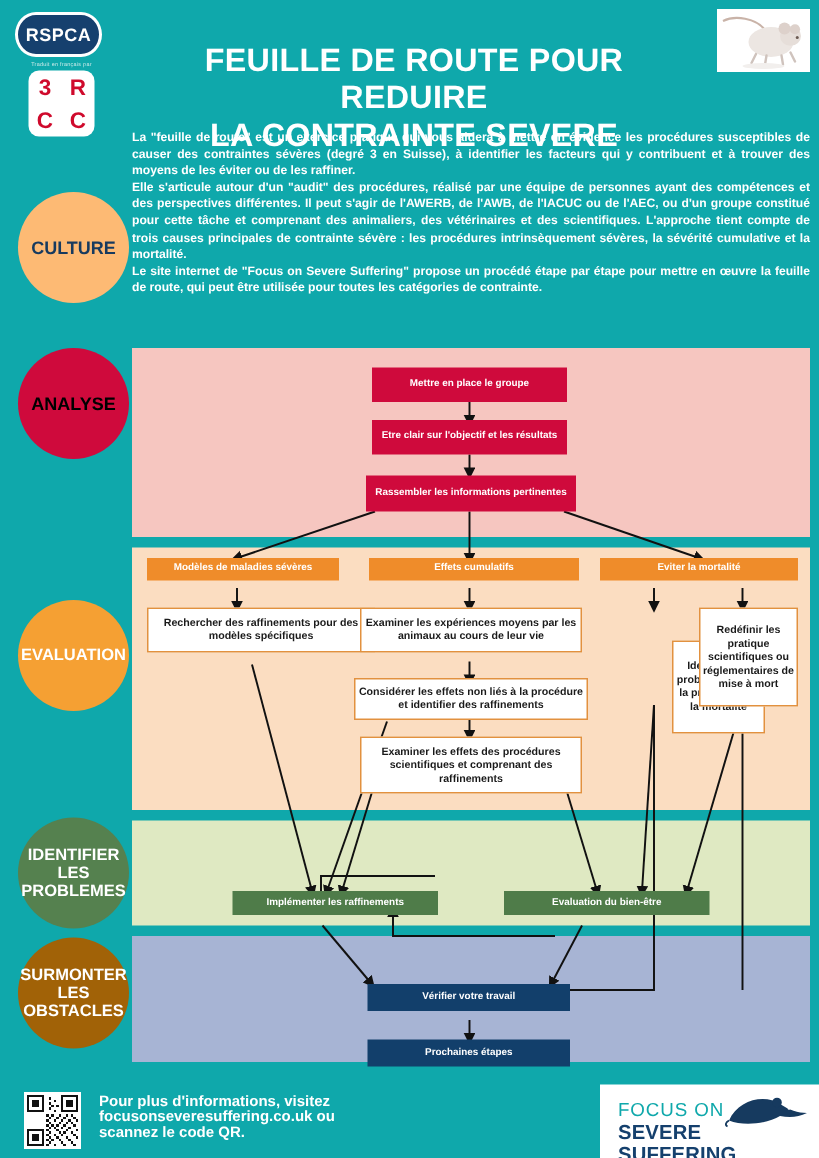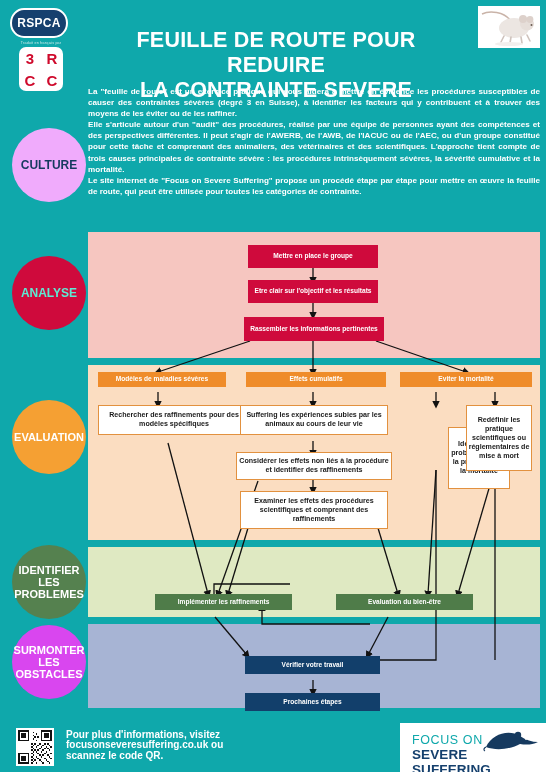--- a/index.html
+++ b/index.html
@@ -52,25 +52,25 @@
     font-weight:bold;
   }
   .intro p{margin:0;}
 
   
   .circle{
     position:absolute;border-radius:50%;
     display:flex;align-items:center;justify-content:center;text-align:center;
     font-weight:bold;line-height:12px;
   }
-  #c-culture{left:12px;top:128px;width:74px;height:74px;background:#f0abfc;color:#163a5f;font-size:12px;}
-  #c-analyse{left:12px;top:256px;width:74px;height:74px;background:#cf0a3c;color:#5eead4;font-size:12px;}
+  #c-culture{left:12px;top:128px;width:74px;height:74px;background:#fdba74;color:#163a5f;font-size:12px;}
+  #c-analyse{left:12px;top:232px;width:74px;height:74px;background:#cf0a3c;color:#000000;font-size:12px;}
   #c-evaluation{left:12px;top:400px;width:74px;height:74px;background:#f5a033;color:#ffffff;font-size:11px;}
   #c-identifier{left:12px;top:545px;width:74px;height:74px;background:#55814f;color:#ffffff;font-size:11px;}
-  #c-surmonter{left:12px;top:625px;width:74px;height:74px;background:#d946ef;color:#ffffff;font-size:11px;}
+  #c-surmonter{left:12px;top:625px;width:74px;height:74px;background:#a16207;color:#ffffff;font-size:11px;}
 
   
   .band{position:absolute;left:88px;width:452px;}
   #band-analyse{top:232px;height:126px;background:#f6c6c0;}
   #band-eval{top:365px;height:175px;background:#fbddc1;}
   #band-ident{top:547px;height:70px;background:#dfe9c2;}
   #band-surm{top:624px;height:84px;background:#a7b4d4;}
 
   
   .box{
@@ -204,21 +204,21 @@
 
   <div class="box red" style="left:248px;top:245px;width:130px;height:23px;">Mettre en place le groupe</div>
   <div class="box red" style="left:248px;top:280px;width:130px;height:23px;">Etre clair sur l'objectif et les résultats</div>
   <div class="box red" style="left:248px;top:317px;width:140px;height:24px;left:244px;">Rassembler les informations pertinentes</div>
 
   <div class="box orangehdr" style="left:98px;top:372px;width:128px;height:15px;">Modèles de maladies sévères</div>
   <div class="box orangehdr" style="left:246px;top:372px;width:140px;height:15px;">Effets cumulatifs</div>
   <div class="box orangehdr" style="left:400px;top:372px;width:132px;height:15px;">Eviter la mortalité</div>
 
   <div class="box white" style="left:98px;top:405px;width:152px;height:30px;">Rechercher des raffinements pour des modèles spécifiques</div>
-  <div class="box white" style="left:240px;top:405px;width:148px;height:30px;">Suffering les expériences subies par les animaux au cours de leur vie</div>
+  <div class="box white" style="left:240px;top:405px;width:148px;height:30px;">Examiner les expériences moyens par les animaux au cours de leur vie</div>
   <div class="box white" style="left:236px;top:452px;width:156px;height:28px;">Considérer les effets non liés à la procédure et identifier des raffinements</div>
   <div class="box white" style="left:240px;top:491px;width:148px;height:38px;">Examiner les effets des procédures scientifiques et comprenant des raffinements</div>
   <div class="box white" style="left:400px;top:427px;width:62px;height:62px;margin-left:48px;">Identifier les problèmes liés à la prédiction de la mortalité</div>
   <div class="box white" style="left:466px;top:405px;width:66px;height:66px;">Redéfinir les pratique scientifiques ou réglementaires de mise à mort</div>
 
   <div class="box green" style="left:155px;top:594px;width:137px;height:16px;">Implémenter les raffinements</div>
   <div class="box green" style="left:336px;top:594px;width:137px;height:16px;">Evaluation du bien-être</div>
 
   <div class="box navy" style="left:245px;top:656px;width:135px;height:18px;">Vérifier votre travail</div>
   <div class="box navy" style="left:245px;top:693px;width:135px;height:18px;">Prochaines étapes</div>

